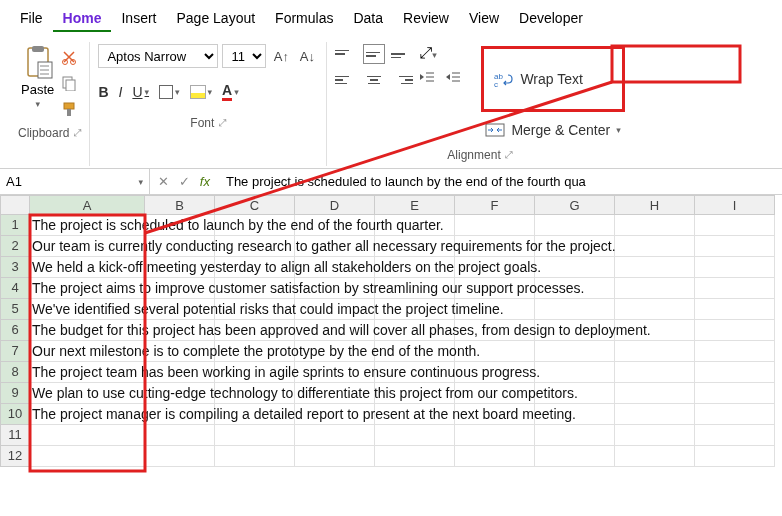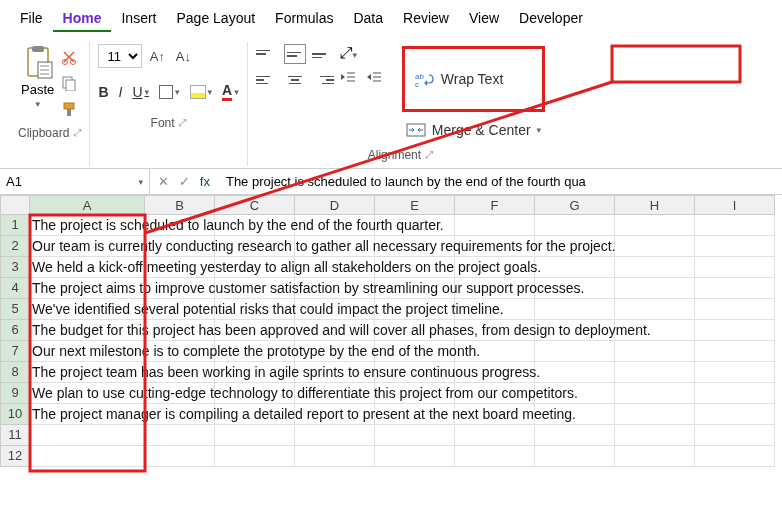--- a/index.html
+++ b/index.html
@@ -54,21 +54,21 @@
   .wrap-btn, .merge-btn { display: flex; align-items: center; gap: 6px; cursor: pointer; font-size: 14px; color: #333; padding: 2px 4px; }
   .wrap-btn { border: 3px solid #e02020; padding: 22px 10px; }
   .wrap-icon { width: 20px; height: 16px; }
   .merge-icon { width: 20px; height: 16px; }
   
   
   .formula-bar { display: flex; align-items: center; border-bottom: 1px solid #d0d0d0; height: 26px; font-size: 13px; }
   .name-box { width: 150px; border-right: 1px solid #d0d0d0; padding: 0 6px; display: flex; align-items: center; justify-content: space-between; height: 100%; }
   .name-box .dd2 { font-size: 9px; color: #666; }
   .fx-area { display: flex; align-items: center; gap: 10px; padding: 0 8px; color: #888; }
-  .fx-area .fx { color: #0c4a6e; }
+  .fx-area .fx { font-style: italic; color: #4d7c0f; }
   .formula-content { padding: 0 8px; flex: 1; overflow: hidden; white-space: nowrap; }
   
   
   .grid { display: flex; flex-direction: column; }
   .col-headers { display: flex; }
   .corner { width: 30px; height: 20px; border: 1px solid #ccc; background: #f0f0f0; }
   .colh { height: 20px; border: 1px solid #ccc; border-left: none; background: #f0f0f0; text-align: center; font-size: 13px; color: #444; line-height: 20px; }
   .colh.sel { background: #d8e8d8; }
   .colA { width: 115px; } .colB { width: 70px; } .colC { width: 80px; } .colD { width: 80px; }
   .colE { width: 80px; } .colF { width: 80px; } .colG { width: 80px; } .colH { width: 80px; } .colI { width: 80px; }
@@ -141,20 +141,21 @@
     </div>
     <div class="label">
         <span>Clipboard</span> 
         <span class="launcher">⤢</span>
       </div>
   </div>
 
   <div class="ribbon-group">
     <div class="controls" style="flex-direction:column;align-items:flex-start;gap:6px;">
       <div class="font-row">
+        <select class="font-select font-name"><option>Aptos Narrow</option></select>
         <select class="font-select font-size"><option>11</option></select>
         <button class="font-inc"><span>A↑</span></button>
         <button class="font-dec"><span>A↓</span></button>
       </div>
       <div class="font-tools">
         <span class="font-tool font-bold">B</span>
         <span class="font-tool font-italic">I</span>
         <span class="font-tool font-underline">
             <span>U</span> 
             <span class="dd">▾</span>

